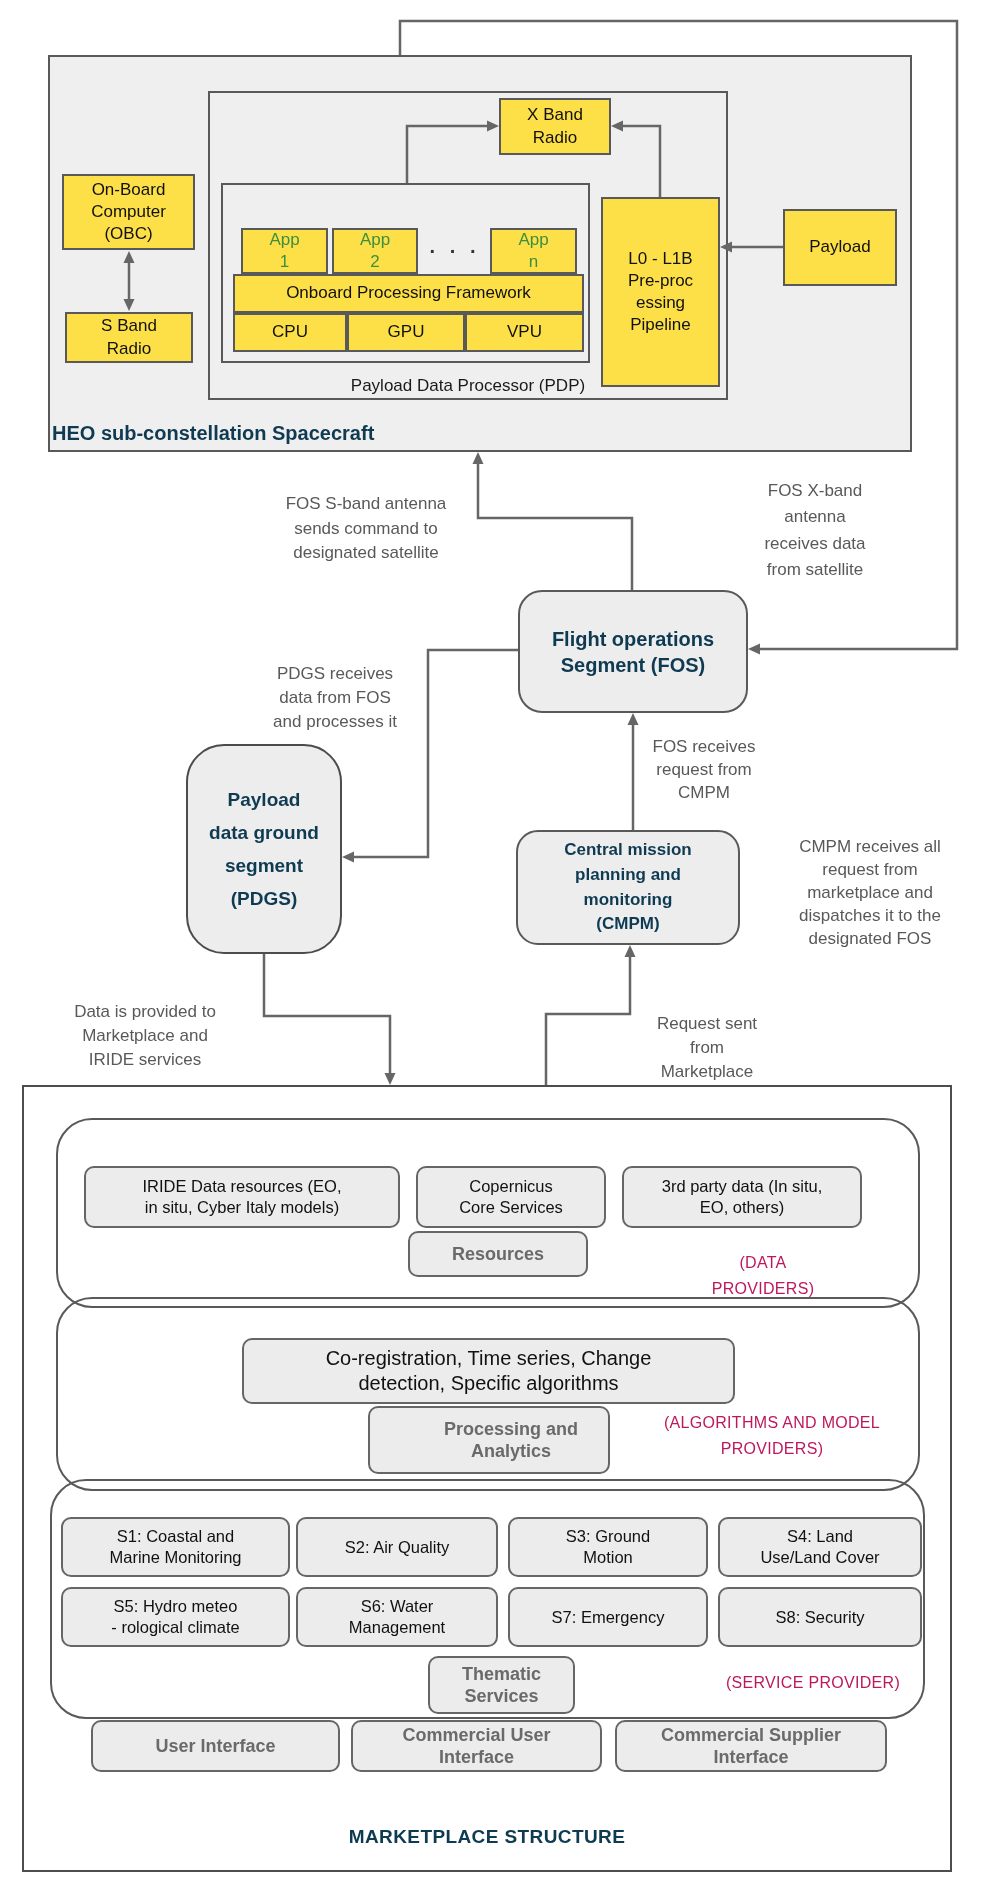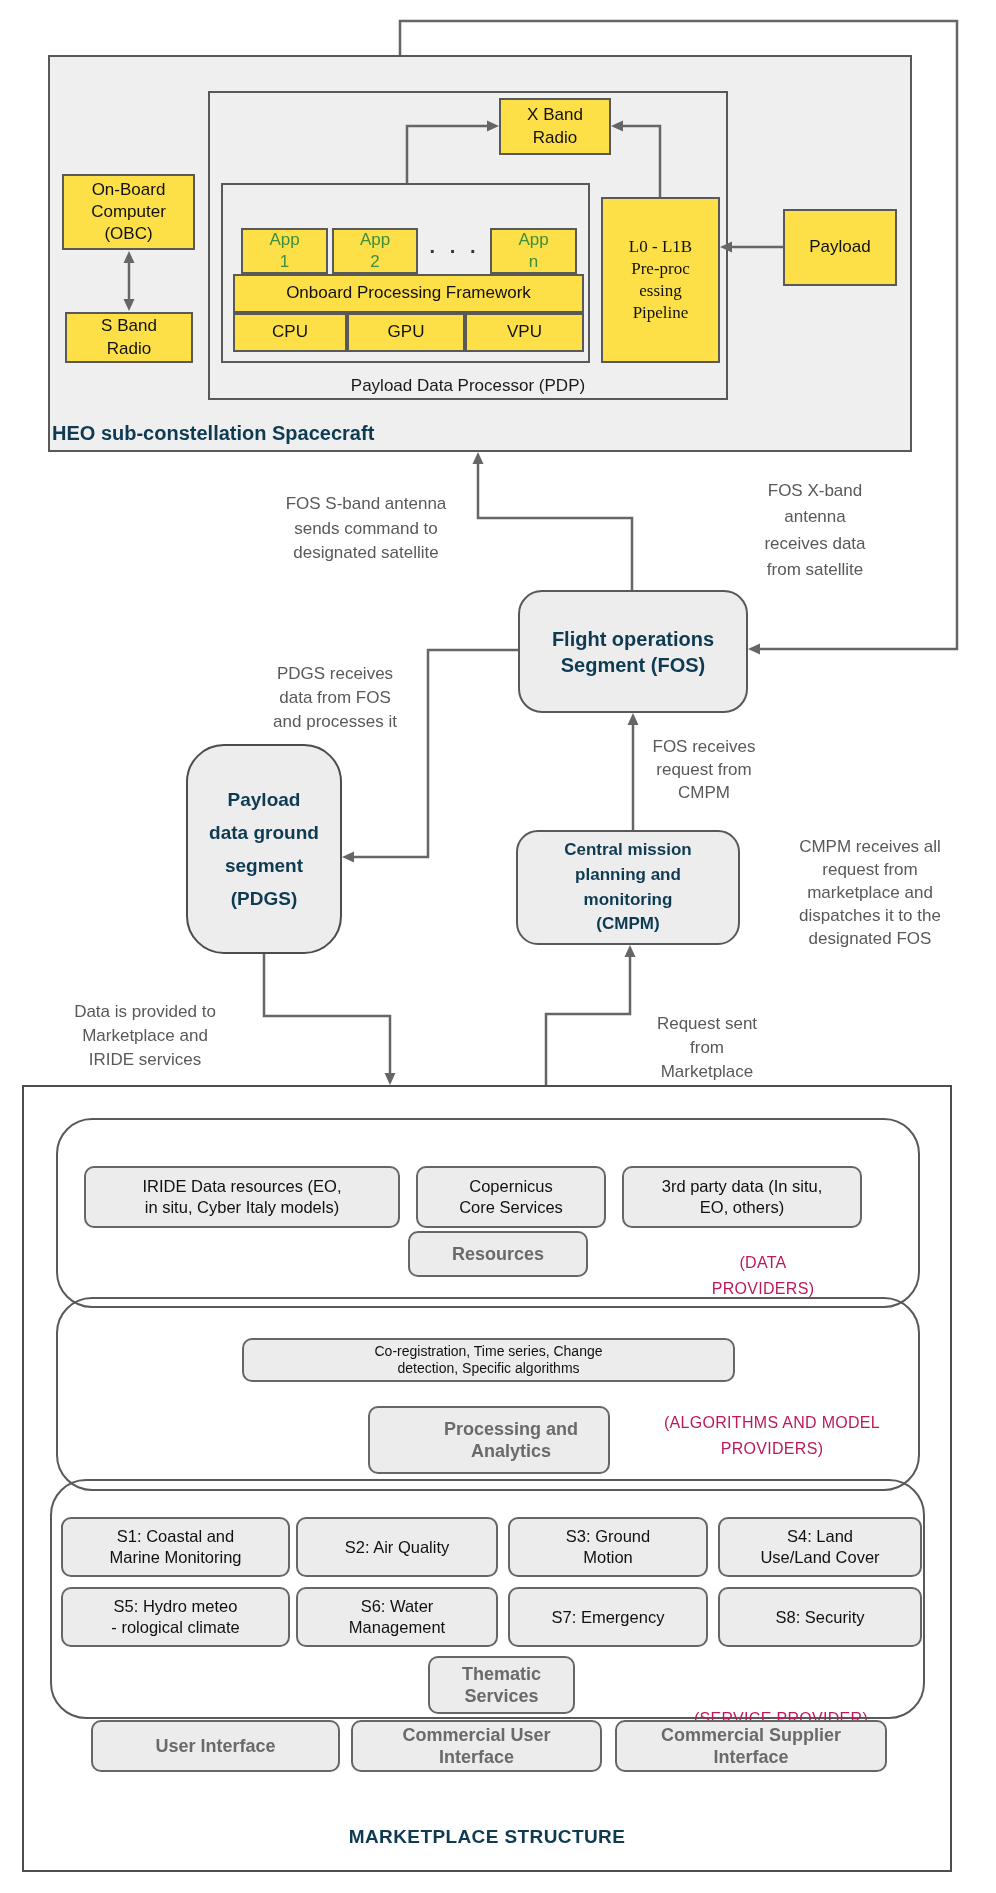--- a/index.html
+++ b/index.html
@@ -55,21 +55,21 @@
 2</div>
   <div class="dots" style="left:424px;top:240px;width:62px;text-align:center;">· · ·</div>
   <div class="bx greenTxt" style="left:490px;top:228px;width:87px;height:46px;">App
 n</div>
 
   <div class="bx" style="left:233px;top:274px;width:351px;height:39px;">Onboard Processing Framework</div>
   <div class="bx" style="left:233px;top:313px;width:114px;height:39px;">CPU</div>
   <div class="bx" style="left:347px;top:313px;width:118px;height:39px;">GPU</div>
   <div class="bx" style="left:465px;top:313px;width:119px;height:39px;">VPU</div>
 
-  <div class="bx" style="left:601px;top:197px;width:119px;height:166px;font-family:Liberation Serif, serif;">L0 - L1B
+  <div class="bx" style="left:601px;top:197px;width:119px;height:190px;">L0 - L1B
 Pre-proc
 essing
 Pipeline</div>
   <div class="bx" style="left:783px;top:209px;width:114px;height:77px;">Payload</div>
 
   <div class="grayTxt" style="left:256px;top:492px;width:220px;">FOS S-band antenna
 sends command to
 designated satellite</div>
   <div class="grayTxt" style="left:735px;top:478px;width:160px;line-height:1.55;">FOS X-band
 antenna
@@ -111,21 +111,21 @@
 Core Services</div>
   <div class="chip" style="left:84px;top:1166px;width:316px;height:62px;">IRIDE Data resources (EO,
 in situ, Cyber Italy models)</div>
   <div class="chip" style="left:622px;top:1166px;width:240px;height:62px;">3rd party data (In situ,
 EO, others)</div>
   <div class="chip chipBold" style="left:408px;top:1204px;width:180px;height:46px;margin-top:27px;">Resources</div>
   <div class="provLbl" style="left:663px;top:1250px;width:200px;">(DATA
 PROVIDERS)</div>
 
   <div class="sect" style="left:56px;top:1297px;width:864px;height:194px;"></div>
-  <div class="chip" style="left:242px;top:1338px;width:493px;height:44px;font-size:14px;">Co-registration, Time series, Change
+  <div class="chip" style="left:242px;top:1338px;width:493px;height:66px;font-size:20px;">Co-registration, Time series, Change
 detection, Specific algorithms</div>
   <div class="chip chipBold" style="left:368px;top:1406px;width:242px;height:68px;padding-left:44px;">Processing and
 Analytics</div>
   <div class="provLbl" style="left:622px;top:1410px;width:300px;">(ALGORITHMS AND MODEL
 PROVIDERS)</div>
 
   <div class="sect" style="left:50px;top:1479px;width:875px;height:240px;"></div>
   <div class="chip" style="left:61px;top:1517px;width:229px;height:60px;">S1: Coastal and
 Marine Monitoring</div>
   <div class="chip" style="left:296px;top:1517px;width:202px;height:60px;">S2: Air Quality</div>
@@ -134,21 +134,21 @@
   <div class="chip" style="left:718px;top:1517px;width:204px;height:60px;">S4: Land
 Use/Land Cover</div>
   <div class="chip" style="left:61px;top:1587px;width:229px;height:60px;">S5: Hydro meteo
 - rological climate</div>
   <div class="chip" style="left:296px;top:1587px;width:202px;height:60px;">S6: Water
 Management</div>
   <div class="chip" style="left:508px;top:1587px;width:200px;height:60px;">S7: Emergency</div>
   <div class="chip" style="left:718px;top:1587px;width:204px;height:60px;">S8: Security</div>
   <div class="chip chipBold" style="left:428px;top:1656px;width:147px;height:58px;">Thematic
 Services</div>
-  <div class="provLbl" style="left:636px;top:1670px;width:290px;margin-top:36px;">(SERVICE PROVIDER)</div>
+  <div class="provLbl" style="left:668px;top:1670px;width:290px;">(SERVICE PROVIDER)</div>
 
   <div class="chip chipBold" style="left:91px;top:1720px;width:249px;height:52px;">User Interface</div>
   <div class="chip chipBold" style="left:351px;top:1720px;width:251px;height:52px;">Commercial User
 Interface</div>
   <div class="chip chipBold" style="left:615px;top:1720px;width:272px;height:52px;">Commercial Supplier
 Interface</div>
 
   <div class="abs navy" style="left:22px;top:1826px;width:930px;text-align:center;font-size:19px;letter-spacing:.4px;">MARKETPLACE STRUCTURE</div>
 
   <svg class="wires" width="996" height="1893" viewBox="0 0 996 1893">

